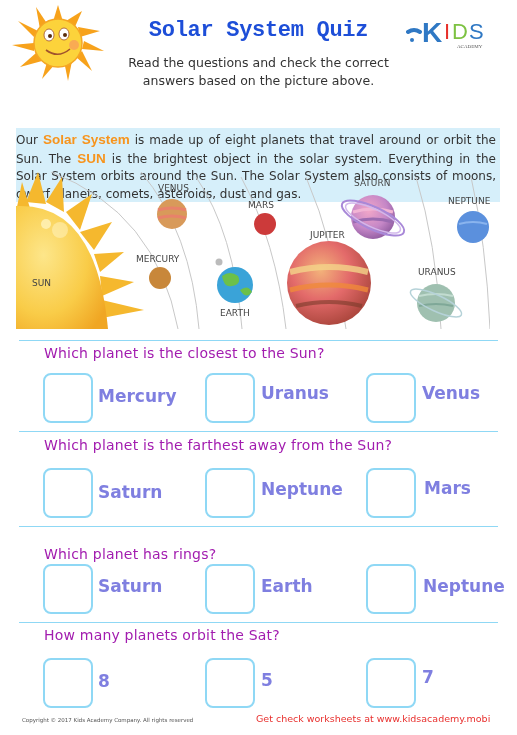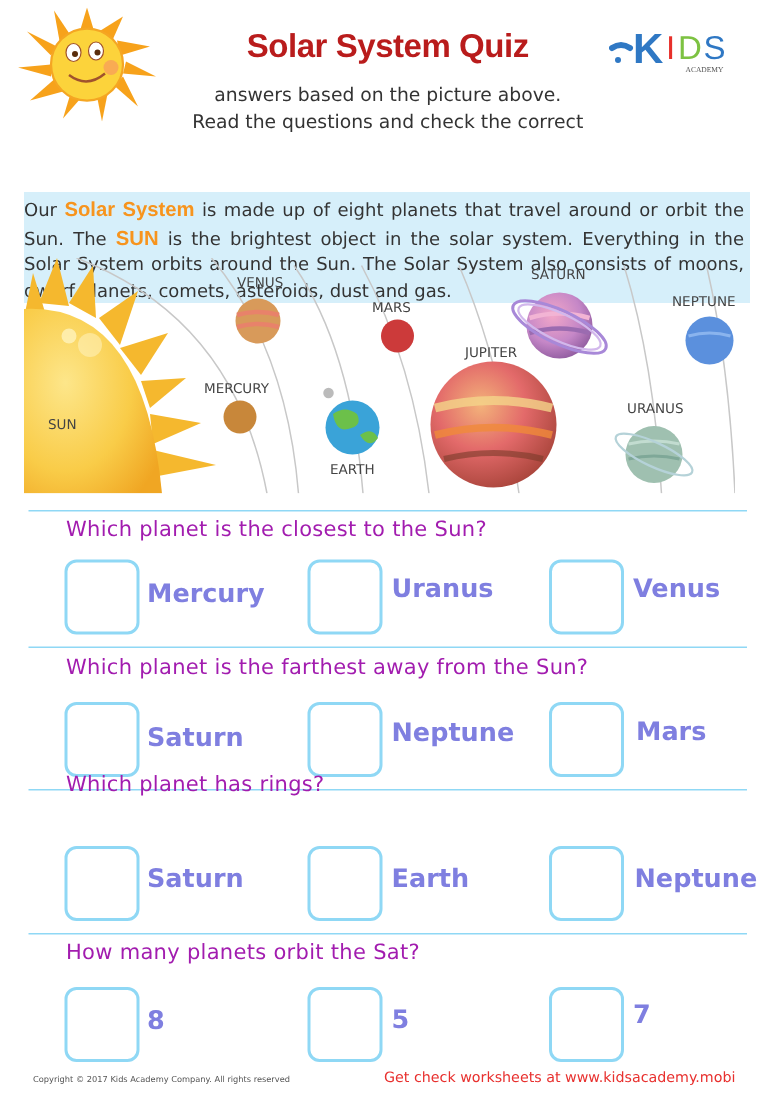--- a/index.html
+++ b/index.html
@@ -1,21 +1,21 @@
 <!DOCTYPE html>
 <html><head>
 <meta charset="utf-8">
 <style>
   * { box-sizing: border-box; margin: 0; padding: 0; }
   html, body { width: 517px; height: 735px; background: #ffffff; overflow: hidden; }
   body { position: relative; font-family: "DejaVu Sans", sans-serif; color: #333; }
 
   .sun-mascot { position: absolute; left: 12px; top: 5px; width: 92px; height: 76px; }
   .title { position: absolute; left: 0; width: 517px; top: 18px; text-align: center;
-    font-family: Liberation Sans, sans-serif; font-weight: bold; font-size: 22px; color: #b91c1c; letter-spacing: -0.3px; }
+    font-family: Liberation Mono, monospace; font-weight: bold; font-size: 22px; color: #1d4ed8; letter-spacing: -0.3px; }
   .logo { position: absolute; left: 406px; top: 12px; width: 90px; height: 42px; }
   .subtitle { position: absolute; left: 0; width: 517px; top: 54px; text-align: center;
     font-family: "DejaVu Sans", sans-serif; font-size: 12.5px; line-height: 18px; color: #333; }
 
   .info { position: absolute; left: 16px; top: 96px; width: 484px; height: 74px; background: #d6effa;
     padding: 3px 4px 0 0; font-size: 12px; line-height: 17.5px; color: #333; text-align: justify; margin-top: 32px; }
   .info .hl { font-family: "Liberation Sans", sans-serif; font-weight: bold; color: #f7941d; font-size: 13.5px; }
 
   .scene { position: absolute; left: 16px; top: 172px; width: 474px; height: 157px; overflow: hidden; }
   .scene svg { display: block; }
@@ -66,22 +66,22 @@
     <circle cx="6" cy="28" r="2" fill="#2f78c4"></circle>
     <text x="16" y="30" font-family="Liberation Sans, sans-serif" font-weight="bold" font-size="28" fill="#2f78c4">K</text>
     <text x="38" y="27" font-family="Liberation Sans, sans-serif" font-size="22" fill="#e7302a">I</text>
     <text x="46" y="27" font-family="Liberation Sans, sans-serif" font-size="22" fill="#7dc242">D</text>
     <text x="63" y="27" font-family="Liberation Sans, sans-serif" font-size="22" fill="#2f78c4">S</text>
     <text x="51" y="36" font-family="Liberation Serif, serif" font-size="5" fill="#555">ACADEMY</text>
   </svg>
 </div>
 
 <div class="subtitle">
+  <div>Read the questions and check the correct</div>
   <div>answers based on the picture above.</div>
-  <div>Read the questions and check the correct</div>
 </div>
 
 <div class="info">
   <span>Our </span><span class="hl">Solar System</span><span> is made up of eight planets that travel around or orbit the Sun. The </span><span class="hl">SUN</span><span> is the brightest object in the solar system. Everything in the Solar System orbits around the Sun. The Solar System also consists of moons, dwarf planets, comets, asteroids, dust and gas.</span>
 </div>
 
 <div class="scene">
   <svg width="474" height="157" viewBox="0 0 474 157">
     <defs>
       <radialGradient id="sunG" cx="0.3" cy="0.4" r="0.8">
@@ -207,21 +207,21 @@
 <div class="option" style="left:205px; top:468px;">
   <div class="checkbox"></div>
 </div>
 <div class="opt-label" style="left:261px; top:479px;">Neptune</div>
 <div class="option" style="left:366px; top:468px;">
   <div class="checkbox"></div>
 </div>
 <div class="opt-label" style="left:424px; top:478px;">Mars</div>
 
 <div class="divider" style="top:526px;"></div>
-<div class="question" style="top:515px;">Which planet has rings?</div>
+<div class="question" style="top:546px;">Which planet has rings?</div>
 <div class="option" style="left:43px; top:564px;">
   <div class="checkbox"></div>
 </div>
 <div class="opt-label" style="left:98px; top:576px;">Saturn</div>
 <div class="option" style="left:205px; top:564px;">
   <div class="checkbox"></div>
 </div>
 <div class="opt-label" style="left:261px; top:576px;">Earth</div>
 <div class="option" style="left:366px; top:564px;">
   <div class="checkbox"></div>

